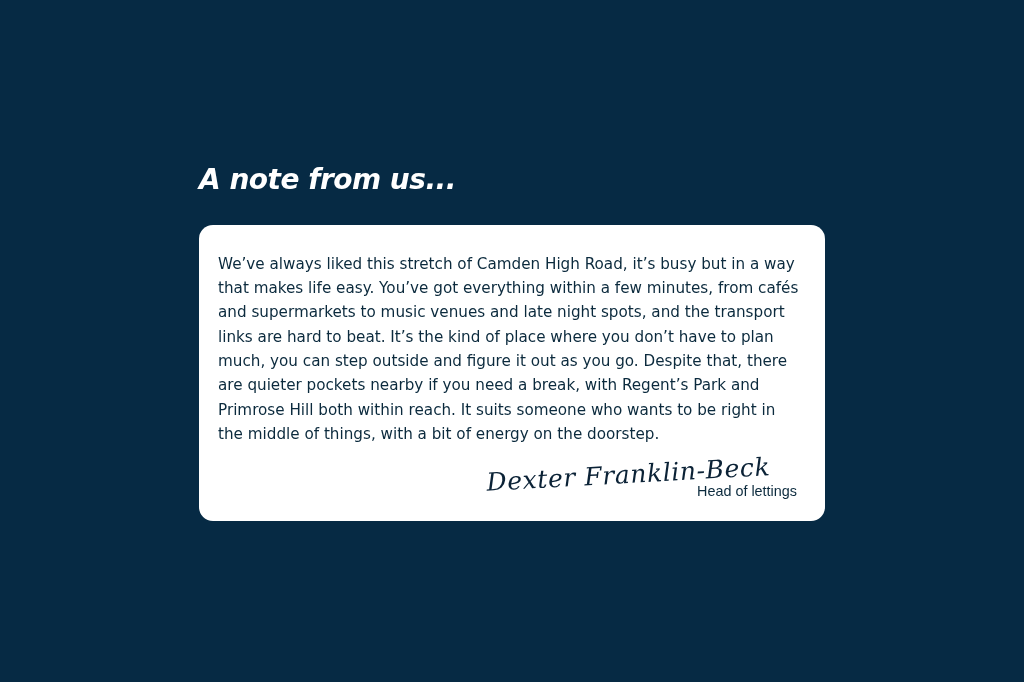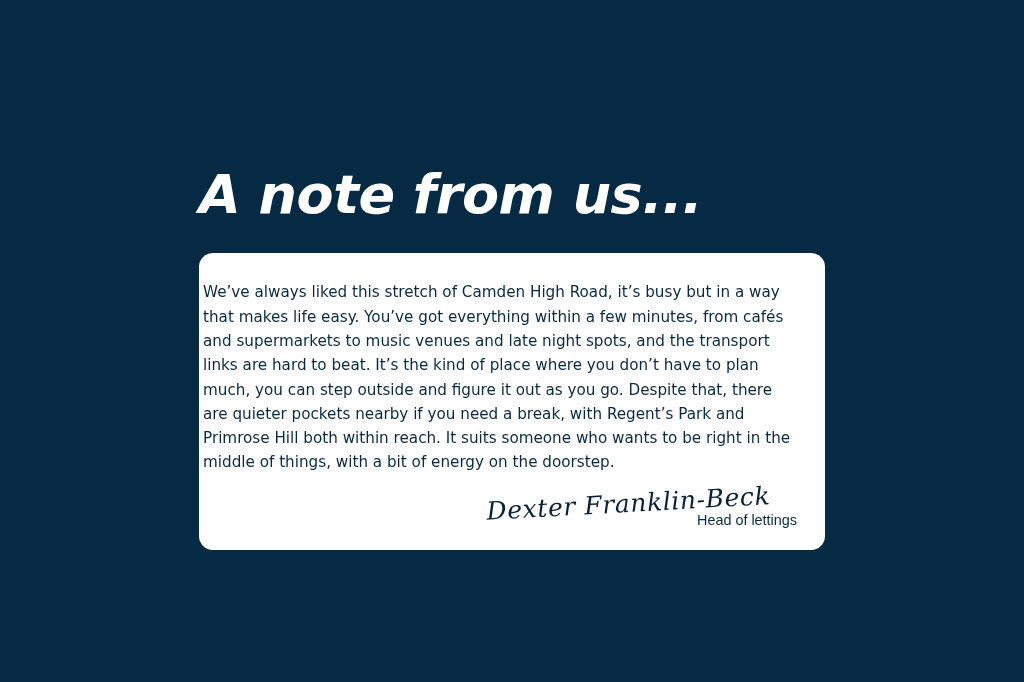--- a/index.html
+++ b/index.html
@@ -22,30 +22,30 @@
   .note-section {
     position: absolute;
     left: 199px;
     top: 165px;
     width: 626px;
   }
   .note-heading {
     font-family: "DejaVu Sans", sans-serif;
     font-style: italic;
     font-weight: 700;
-    font-size: 54px;
+    font-size: 28px;
     line-height: 1.1;
     color: #ffffff;
     letter-spacing: -0.5px;
     margin: 0 0 29px 0;
   }
   .note-card {
     background: #ffffff;
     border-radius: 14px;
-    padding: 27px 26px 22px 4px;
+    padding: 27px 26px 22px 19px;
     box-sizing: border-box;
     width: 626px;
   }
   .note-body {
     font-family: "DejaVu Sans", sans-serif;
     font-size: 15.2px;
     line-height: 24.3px;
     color: #0b2a3d;
     margin: 0;
     text-align: left;

